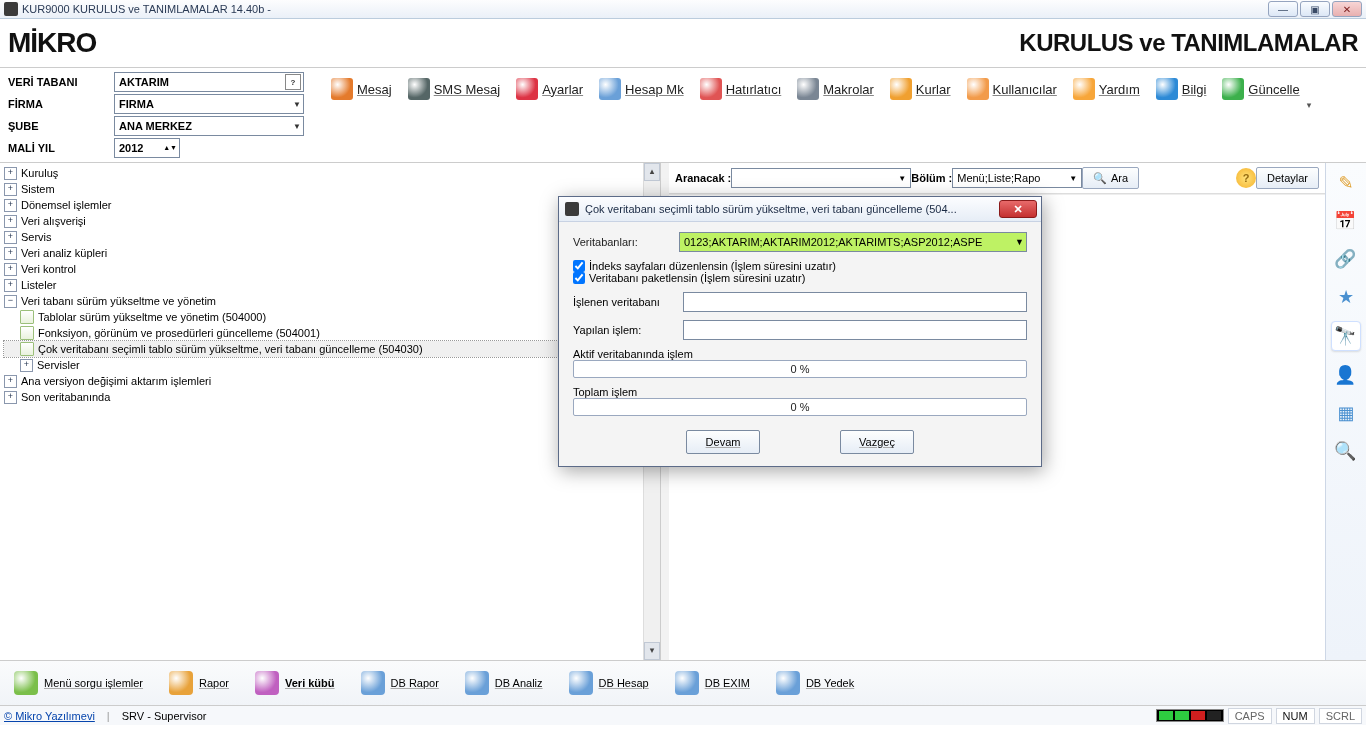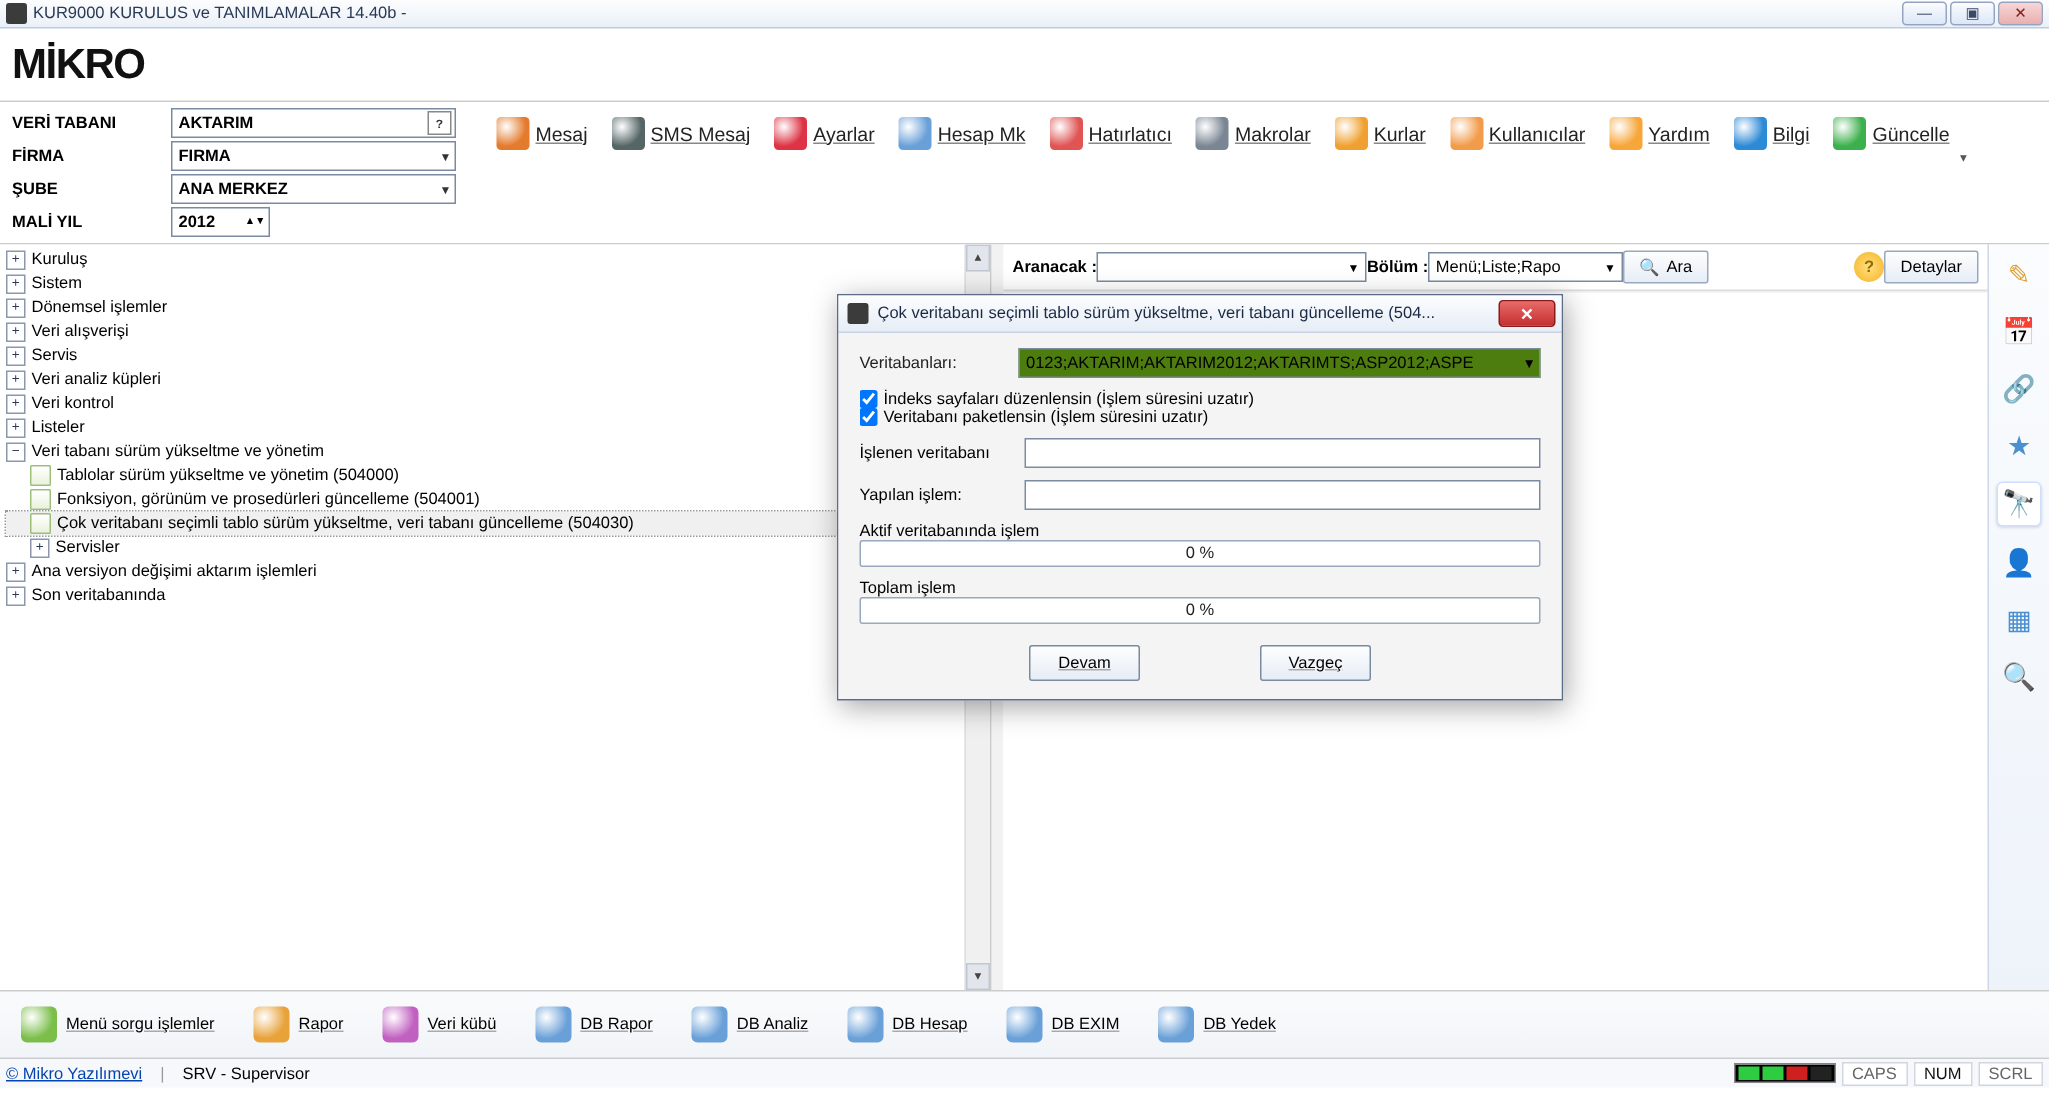--- a/index.html
+++ b/index.html
@@ -58,21 +58,21 @@
   .tree .page-ic { width:12px; height:12px; margin-right:4px; background:linear-gradient(#fff,#e9f2dd); border:1px solid #9bbf7a; border-radius:1px; }
   .tree .sel { background:#f0f0f0; outline:1px dotted #999; }
 
   
   .overlay { position:absolute; left:558px; top:196px; width:482px; background:#f4f4f4; border:1px solid #5c6b88; box-shadow:2px 4px 18px rgba(0,0,0,.35); }
   .overlay .dlgtitle { height:24px; background:linear-gradient(to bottom,#fcfdff,#e6edf6); border-bottom:1px solid #c8d2e3; display:flex; align-items:center; justify-content:space-between; padding:0 4px 0 6px; font-size:11px; color:#1a2a44; }
   .overlay .dlgtitle .close { width:36px; height:16px; border:1px solid #8a1a1a; border-radius:3px; background:linear-gradient(#e86a6a,#c43030); color:#fff; display:flex; align-items:center; justify-content:center; font-weight:bold; font-size:11px; }
   .overlay .dlgbody { padding:10px 14px 12px; display:flex; flex-direction:column; gap:8px; background:#f4f4f4; }
   .dlgrow { display:flex; align-items:center; gap:10px; }
   .dlglabel { width:96px; font-size:11px; color:#222; }
-  .dlgfield { flex:1; height:18px; border:1px solid #7a8aa0; background:#4d7c0f; display:flex; align-items:center; padding:0 2px 0 4px; font-size:11px; justify-content:space-between; }
+  .dlgfield { flex:1; height:18px; border:1px solid #7a8aa0; background:#bef264; display:flex; align-items:center; padding:0 2px 0 4px; font-size:11px; justify-content:space-between; }
   .chk { display:flex; align-items:center; gap:4px; font-size:11px; }
   .chk input { width:12px; height:12px; margin:0; }
   .progress { height:16px; border:1px solid #9aa8bf; border-radius:2px; background:#fff; position:relative; font-size:11px; text-align:center; line-height:16px; color:#222; }
   .btnrow { display:flex; justify-content:center; gap:80px; margin-top:6px; }
   .dlgbtn { height:22px; min-width:72px; border:1px solid #7a8aa0; border-radius:2px; background:linear-gradient(#fdfefe,#e6edf6); font-size:11px; display:flex; align-items:center; justify-content:center; text-decoration:underline; text-decoration-color:#aaa; }
 
   
   .bottombar { height:44px; border-top:1px solid #ccc; display:flex; align-items:center; padding:0 8px; gap:14px; background:linear-gradient(#fafbfc,#f1f4f8); }
   .bottombar .bbtn { display:flex; align-items:center; gap:6px; padding:2px 6px; }
   .bottombar .bbtn .ic { width:24px; height:24px; border-radius:4px; display:inline-block; }
@@ -104,20 +104,21 @@
     </div>
     <div class="tbr">
       <div class="winbtn">—</div>
       <div class="winbtn">▣</div>
       <div class="winbtn close">✕</div>
     </div>
   </div>
 
   <div class="brandrow">
     <div class="logo">MİKRO</div>
+    <div class="apptitle">KURULUS ve TANIMLAMALAR</div>
   </div>
 
   <div class="paramrow">
     <div class="params">
       <label>VERİ TABANI</label>
       <div class="combo">
           <span>AKTARIM</span>
           <span class="caret" style="border:1px solid #888;width:14px;height:14px;display:flex;align-items:center;justify-content:center;">?</span>
         </div>
       <label>FİRMA</label>
@@ -299,21 +300,21 @@
       <div class="bbtn">
         <span class="ic" style="background:radial-gradient(circle at 30% 30%,#fff 0%, #7bbf4a 60%);"></span>
         <span style="text-decoration:underline;text-decoration-color:#aaa;">Menü sorgu işlemler</span>
       </div>
       <div class="bbtn">
         <span class="ic" style="background:radial-gradient(circle at 30% 30%,#fff 0%, #e8a23a 60%);"></span>
         <span style="text-decoration:underline;text-decoration-color:#aaa;">Rapor</span>
       </div>
       <div class="bbtn">
         <span class="ic" style="background:radial-gradient(circle at 30% 30%,#fff 0%, #c060c0 60%);"></span>
-        <span style="text-decoration:underline;text-decoration-color:#aaa;">Veri kübü</span>
+        <span style="text-decoration:underline;text-decoration-color:#aaa;font-weight:bold;">Veri kübü</span>
       </div>
       <div class="bbtn">
         <span class="ic" style="background:radial-gradient(circle at 30% 30%,#fff 0%, #6aa0d8 60%);"></span>
         <span style="text-decoration:underline;text-decoration-color:#aaa;">DB Rapor</span>
       </div>
       <div class="bbtn">
         <span class="ic" style="background:radial-gradient(circle at 30% 30%,#fff 0%, #6aa0d8 60%);"></span>
         <span style="text-decoration:underline;text-decoration-color:#aaa;">DB Analiz</span>
       </div>
       <div class="bbtn">

